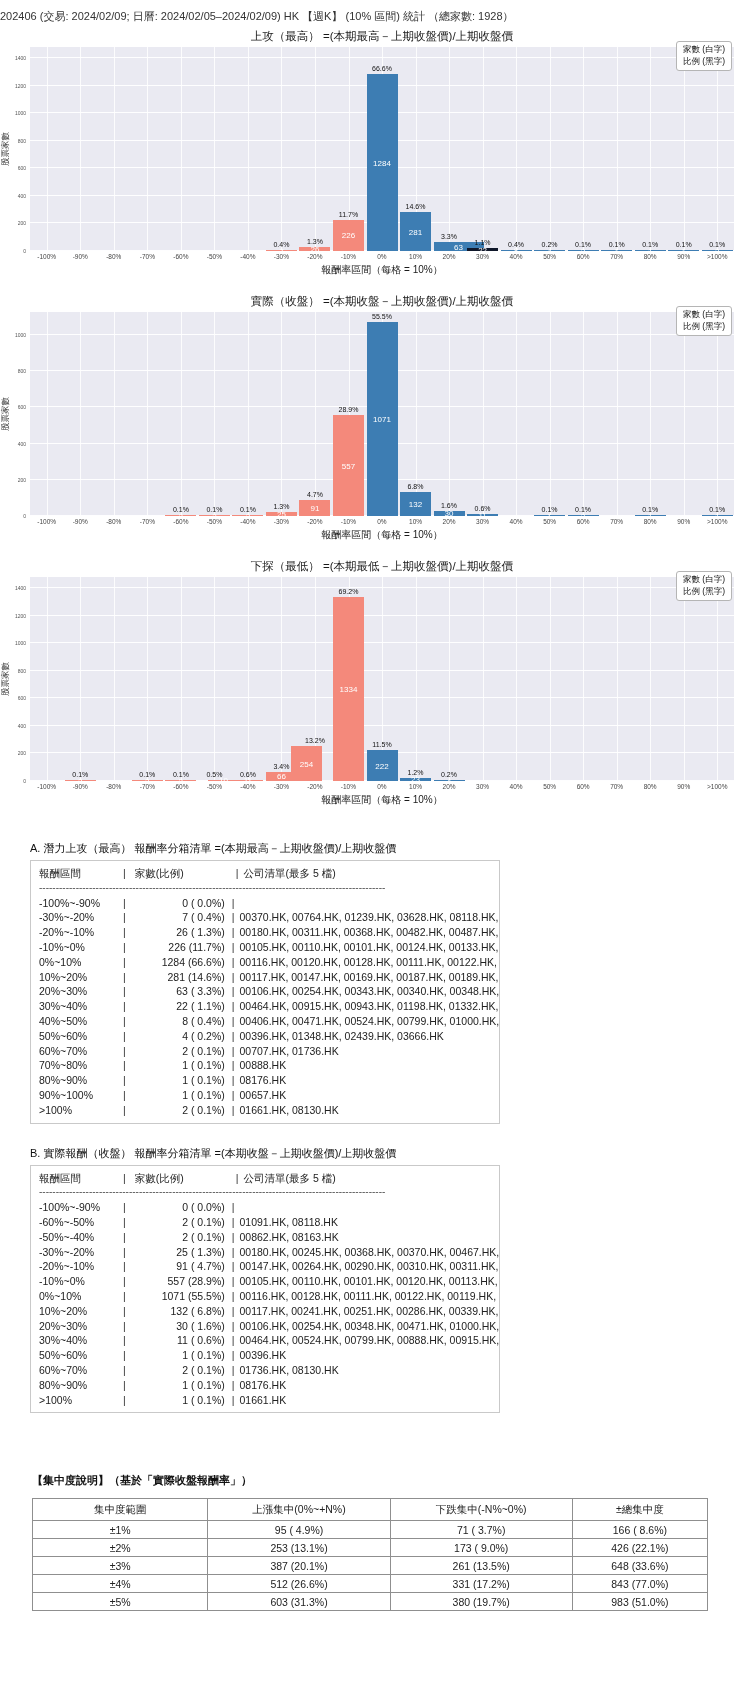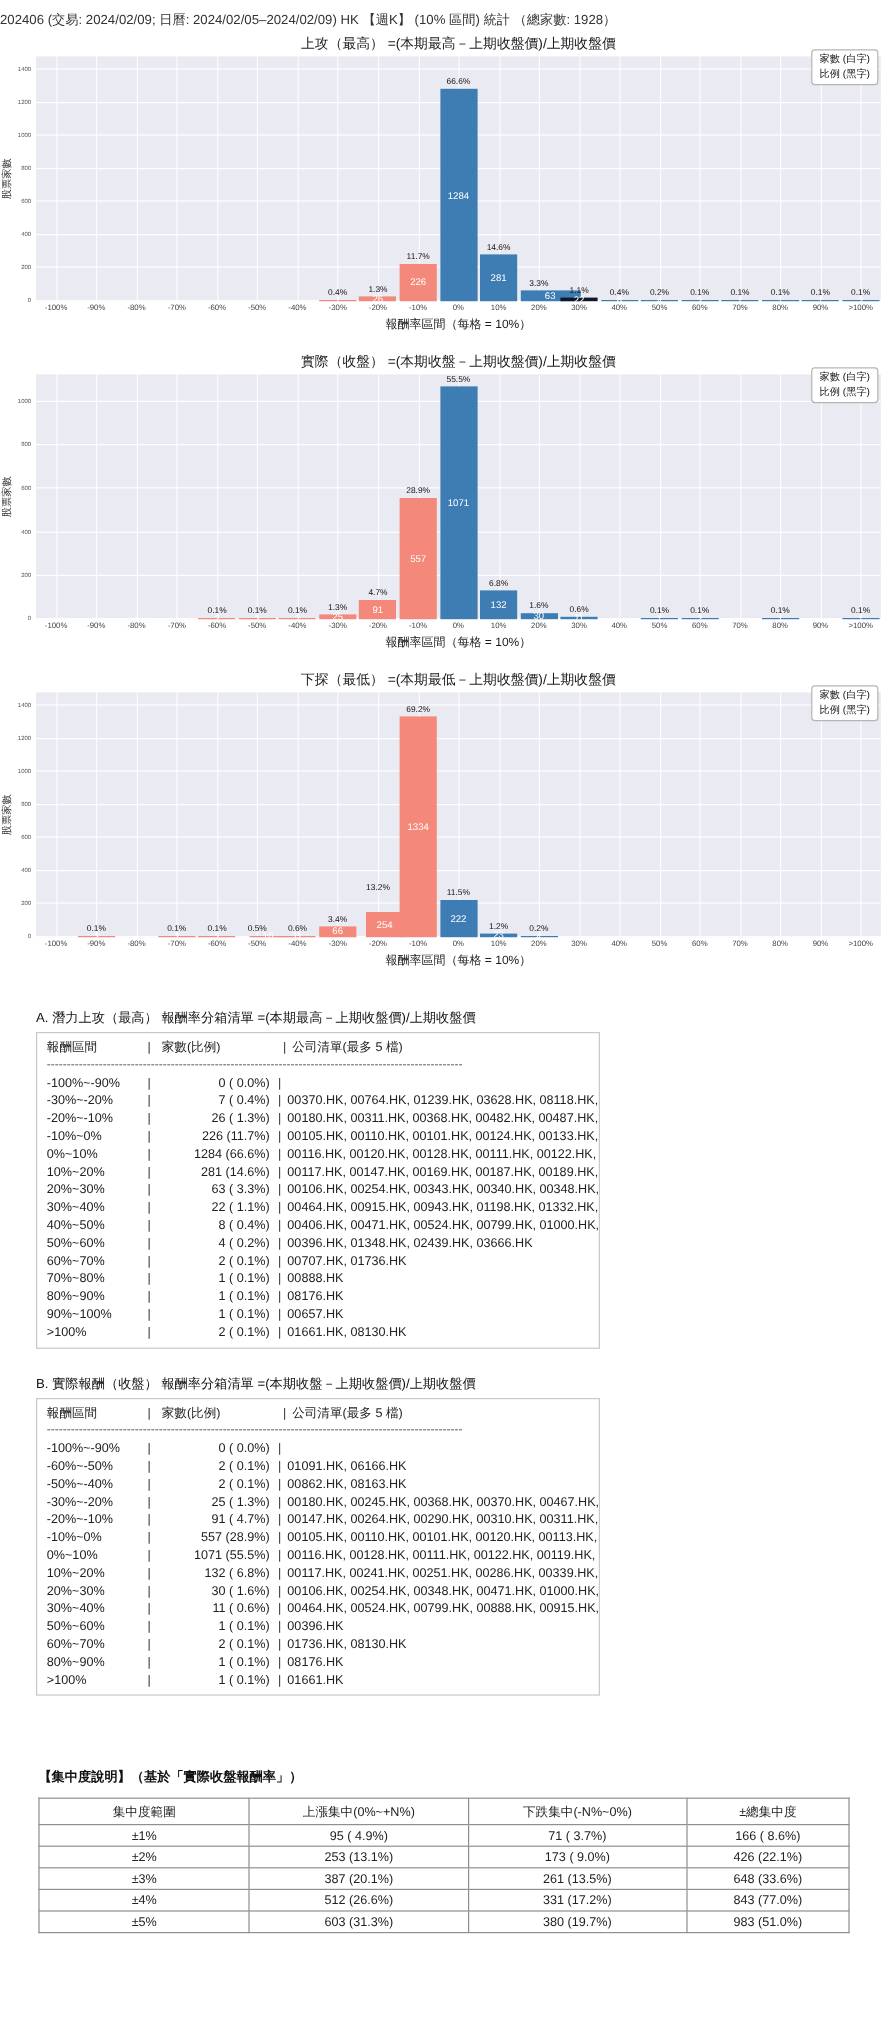--- a/index.html
+++ b/index.html
@@ -363,21 +363,21 @@
           <div class="bar" style="left: 202.4px; width: 31px; height: 1.5px; background: rgb(244, 137, 123);">
             <span class="cnt">11</span>
           </div>
           <div class="pct" style="left: 195.9px; bottom: 3.5px;">0.6%</div>
           <div class="xtick" style="left: 201.1px; width: 33.5px;">-40%</div>
           <div class="bar" style="left: 235.9px; width: 31px; height: 9.1px; background: rgb(244, 137, 123);">
             <span class="cnt">66</span>
           </div>
           <div class="pct" style="left: 229.4px; bottom: 11.1px;">3.4%</div>
           <div class="xtick" style="left: 234.7px; width: 33.5px;">-30%</div>
-          <div class="bar" style="left: 275px; width: 31px; height: 21px; background: rgb(244, 137, 123);">
+          <div class="bar" style="left: 261px; width: 31px; height: 35px; background: rgb(244, 137, 123);">
             <span class="cnt">254</span>
           </div>
           <div class="pct" style="left: 263px; bottom: 37px;">13.2%</div>
           <div class="xtick" style="left: 268.2px; width: 33.5px;">-20%</div>
           <div class="bar" style="left: 303px; width: 31px; height: 183.9px; background: rgb(244, 137, 123);">
             <span class="cnt">1334</span>
           </div>
           <div class="pct" style="left: 296.5px; bottom: 185.9px;">69.2%</div>
           <div class="xtick" style="left: 301.7px; width: 33.5px;">-10%</div>
           <div class="bar" style="left: 336.5px; width: 31px; height: 30.6px; background: rgb(61, 125, 179);">
@@ -434,21 +434,21 @@
         <div class="lrow"><span class="rc1">&gt;100%</span><span class="pipe">|</span><span class="rc2">2 ( 0.1%)</span><span class="pipe">|</span><span class="rc3">01661.HK, 08130.HK</span></div>
       </div>
   </div>
 
   <div class="section sec-b">
     <div class="sec-title">B. 實際報酬（收盤） 報酬率分箱清單 =(本期收盤－上期收盤價)/上期收盤價</div>
     <div class="listing" id="listing-b">
         <div class="lrow hdr"><span class="rc1">報酬區間</span><span class="pipe">|</span><span class="rc2">家數(比例)</span><span class="pipe">|</span><span class="rc3">公司清單(最多 5 檔)</span></div>
         <div class="dashes">--------------------------------------------------------------------------------------------------------</div>
         <div class="lrow"><span class="rc1">-100%~-90%</span><span class="pipe">|</span><span class="rc2">0 ( 0.0%)</span><span class="pipe">|</span><span class="rc3"></span></div>
-        <div class="lrow"><span class="rc1">-60%~-50%</span><span class="pipe">|</span><span class="rc2">2 ( 0.1%)</span><span class="pipe">|</span><span class="rc3">01091.HK, 06166.HK</span></div>
+        <div class="lrow"><span class="rc1">-60%~-50%</span><span class="pipe">|</span><span class="rc2">2 ( 0.1%)</span><span class="pipe">|</span><span class="rc3">01091.HK, 08118.HK</span></div>
         <div class="lrow"><span class="rc1">-50%~-40%</span><span class="pipe">|</span><span class="rc2">2 ( 0.1%)</span><span class="pipe">|</span><span class="rc3">00862.HK, 08163.HK</span></div>
         <div class="lrow"><span class="rc1">-30%~-20%</span><span class="pipe">|</span><span class="rc2">25 ( 1.3%)</span><span class="pipe">|</span><span class="rc3">00180.HK, 00245.HK, 00368.HK, 00370.HK, 00467.HK, ... (共 25 檔)</span></div>
         <div class="lrow"><span class="rc1">-20%~-10%</span><span class="pipe">|</span><span class="rc2">91 ( 4.7%)</span><span class="pipe">|</span><span class="rc3">00147.HK, 00264.HK, 00290.HK, 00310.HK, 00311.HK, ... (共 91 檔)</span></div>
         <div class="lrow"><span class="rc1">-10%~0%</span><span class="pipe">|</span><span class="rc2">557 (28.9%)</span><span class="pipe">|</span><span class="rc3">00105.HK, 00110.HK, 00101.HK, 00120.HK, 00113.HK, ... (共 557 檔)</span></div>
         <div class="lrow"><span class="rc1">0%~10%</span><span class="pipe">|</span><span class="rc2">1071 (55.5%)</span><span class="pipe">|</span><span class="rc3">00116.HK, 00128.HK, 00111.HK, 00122.HK, 00119.HK, ... (共 1071 檔)</span></div>
         <div class="lrow"><span class="rc1">10%~20%</span><span class="pipe">|</span><span class="rc2">132 ( 6.8%)</span><span class="pipe">|</span><span class="rc3">00117.HK, 00241.HK, 00251.HK, 00286.HK, 00339.HK, ... (共 132 檔)</span></div>
         <div class="lrow"><span class="rc1">20%~30%</span><span class="pipe">|</span><span class="rc2">30 ( 1.6%)</span><span class="pipe">|</span><span class="rc3">00106.HK, 00254.HK, 00348.HK, 00471.HK, 01000.HK, ... (共 30 檔)</span></div>
         <div class="lrow"><span class="rc1">30%~40%</span><span class="pipe">|</span><span class="rc2">11 ( 0.6%)</span><span class="pipe">|</span><span class="rc3">00464.HK, 00524.HK, 00799.HK, 00888.HK, 00915.HK, ... (共 11 檔)</span></div>
         <div class="lrow"><span class="rc1">50%~60%</span><span class="pipe">|</span><span class="rc2">1 ( 0.1%)</span><span class="pipe">|</span><span class="rc3">00396.HK</span></div>
         <div class="lrow"><span class="rc1">60%~70%</span><span class="pipe">|</span><span class="rc2">2 ( 0.1%)</span><span class="pipe">|</span><span class="rc3">01736.HK, 08130.HK</span></div>

